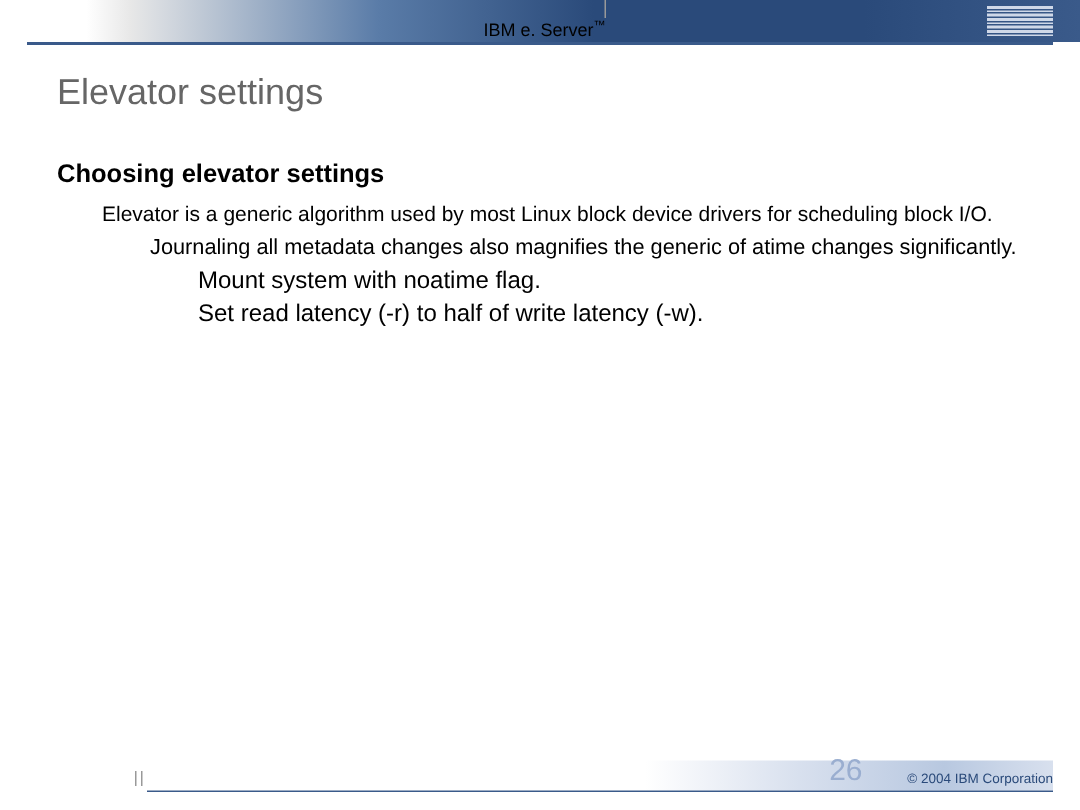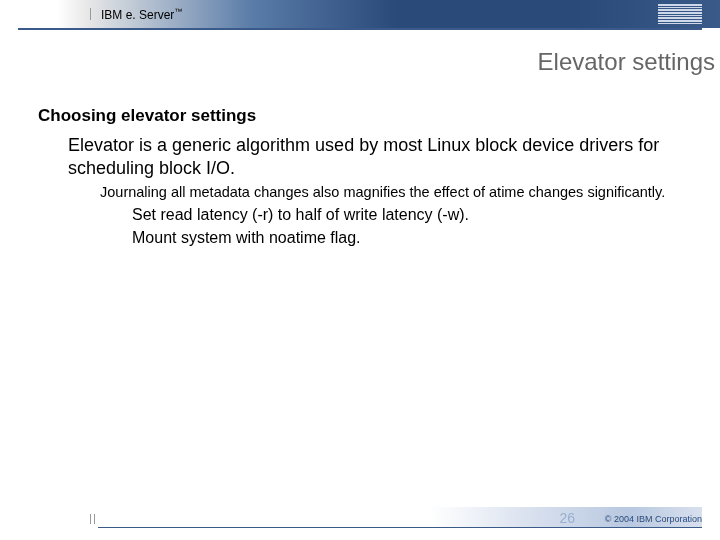--- a/index.html
+++ b/index.html
@@ -12,20 +12,21 @@
     position: relative;
     overflow: hidden;
   }
   .header-bar {
     position: relative;
     height: 28px;
     width: 100%;
     background: linear-gradient(to right, #fff 0%, #fff 8%, #e8e8e8 12%, #5a7ca8 35%, #2a4a7a 55%, #2a4a7a 80%, #3a5a8a 100%);
     display: flex;
     align-items: center;
+    flex-direction: column;
   }
   .header-left-mark {
     width: 4px;
     height: 12px;
     margin-left: 90px;
     border-left: 1px solid #999;
   }
   .brand {
     font-size: 12px;
     color: #000;
@@ -53,33 +54,32 @@
   .header-underline {
     height: 2px;
     background: #3a5a8a;
     margin: 0 18px;
   }
   .slide-title {
     font-size: 24px;
     font-weight: 400;
     color: #666;
     margin: 18px 5px 0 38px;
-    text-align: right;
   }
   .content {
     margin: 30px 30px 0 38px;
     color: #000;
   }
   .section-head {
     font-size: 17px;
     font-weight: bold;
     margin-bottom: 8px;
   }
   .lvl1 {
-    font-size: 18px;
+    font-size: 14px;
     margin-left: 30px;
     line-height: 1.25;
     margin-bottom: 4px;
   }
   .lvl2 {
     font-size: 14.5px;
     margin-left: 62px;
     line-height: 1.25;
     margin-bottom: 4px;
   }
@@ -111,21 +111,21 @@
     right: 18px;
     bottom: 0;
     height: 20px;
     border-bottom: 1px solid #3a5a8a;
     background: linear-gradient(to right, rgba(255,255,255,0) 0%, rgba(255,255,255,0) 55%, #d8e0ee 72%, #b8c8e0 88%, #d8e0ee 100%);
   }
   .page-num {
     position: absolute;
     right: 145px;
     bottom: 2px;
-    font-size: 14px;
+    font-size: 20px;
     color: #9aaed0;
   }
   .copyright {
     position: absolute;
     right: 18px;
     bottom: 4px;
     font-size: 9px;
     color: #2a4a7a;
   }
 </style>
@@ -148,23 +148,23 @@
       <div class="bar"></div>
   </div>
 </div>
 <div class="header-underline"></div>
 
 <div class="slide-title">Elevator settings</div>
 
 <div class="content">
   <div class="section-head">Choosing elevator settings</div>
   <div class="lvl1">Elevator is a generic algorithm used by most Linux block device drivers for scheduling block I/O.</div>
-  <div class="lvl2">Journaling all metadata changes also magnifies the effect of atime changes significantly.</div>
+  <div class="lvl2">Journaling all metadata changes also magnifies the generic of atime changes significantly.</div>
+  <div class="lvl3">Mount system with noatime flag.</div>
   <div class="lvl3">Set read latency (-r) to half of write latency (-w).</div>
-  <div class="lvl3">Mount system with noatime flag.</div>
 </div>
 
 <div class="footer">
   <div class="footer-mark"></div>
   <div class="footer-line"></div>
   <div class="page-num">26</div>
   <div class="copyright">© 2004 IBM Corporation</div>
 </div>
 
 </body></html>

